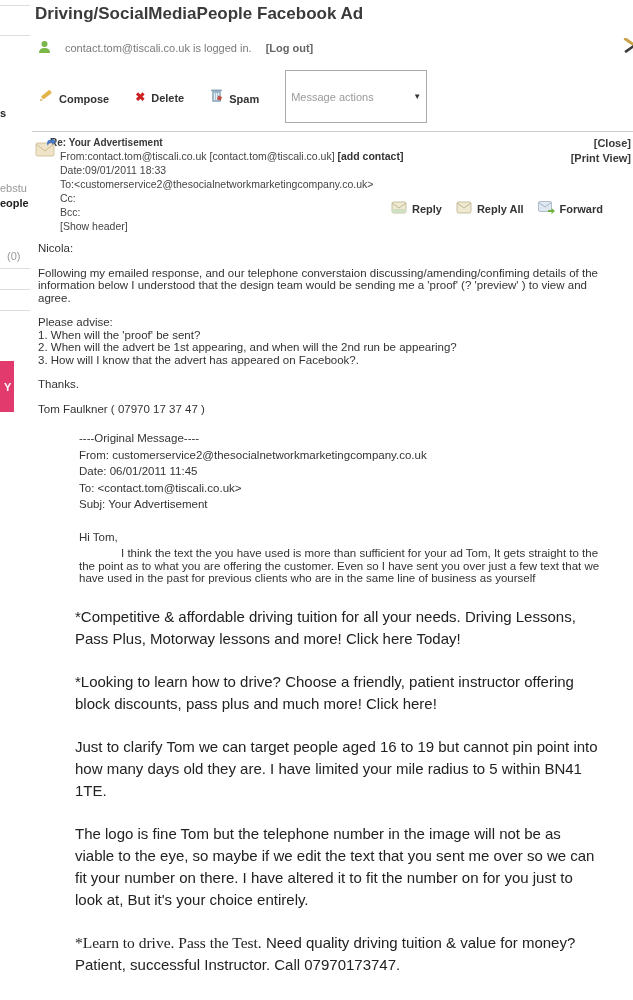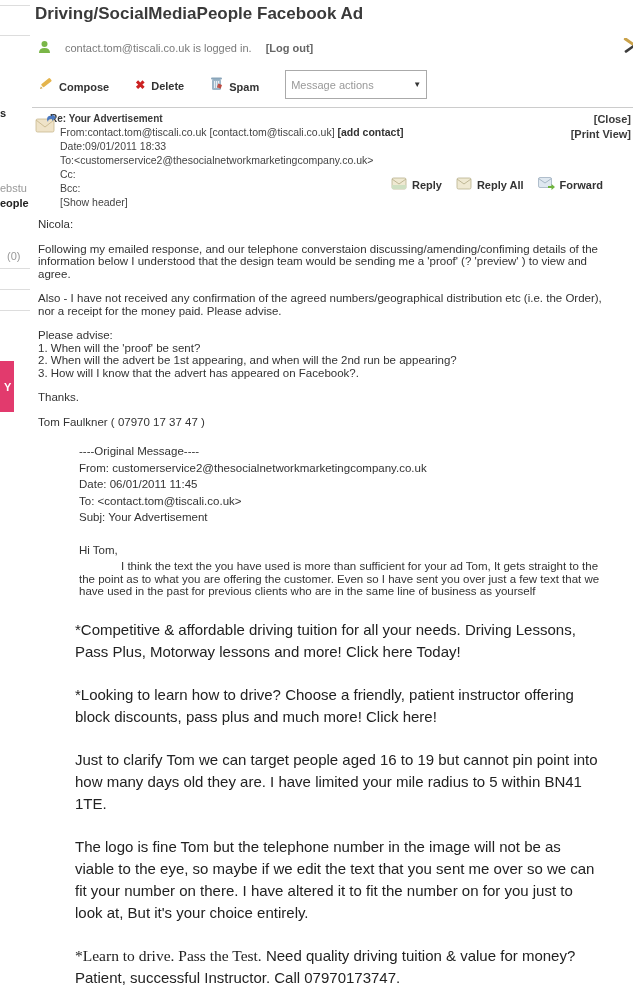--- a/index.html
+++ b/index.html
@@ -17,21 +17,21 @@
   .main{position:absolute;left:32px;top:0;width:601px;}
   .page-title{margin:4px 0 0 3px;font-size:17px;font-weight:bold;color:#3a3a3a;}
   .login-row{margin:16px 0 0 6px;font-size:11px;color:#7a7a7a;display:flex;align-items:center;gap:14px;}
   .login-row b{color:#666;}
   .tools-icon{position:absolute;right:-6px;top:38px;width:20px;height:16px;}
 
   .toolbar{margin:14px 0 0 6px;display:flex;align-items:center;font-size:11px;font-weight:bold;color:#333;}
   .tb-item{display:flex;align-items:flex-end;gap:6px;margin-right:26px;cursor:pointer;}
   .x-icon{color:#c22;font-size:12px;font-weight:bold;}
   .dropdown{width:130px;height:19px;border:1px solid #aaa;background:#fff;display:flex;align-items:center;
-            justify-content:space-between;padding:4px 5px;font-weight:normal;color:#999;font-size:11px;}
+            justify-content:space-between;padding:16px 5px;font-weight:normal;color:#999;font-size:11px;}
   .dropdown .caret{color:#333;font-size:8px;}
 
   .main-hr{border:none;border-top:1px solid #ccc;margin:8px 0 0 0;}
 
   
   .msg-header{position:relative;margin-top:3px;min-height:86px;}
   .env-icon{position:absolute;left:3px;top:3px;}
   .subject{margin-left:18px;font-size:10px;font-weight:bold;color:#3a3a3a;padding-top:2px;}
   .meta{margin-left:28px;font-size:10.5px;color:#444;line-height:12px;margin-top:2px;}
   .meta b{color:#333;}
@@ -176,21 +176,20 @@
             </svg>
           </span>
           <span>Forward</span>
         </span>
       </div>
     </div>
 
     <div class="mail-body">
       <div class="para">Nicola:</div>
       <div class="para">Following my emailed response, and our telephone converstaion discussing/amending/confiming details of the information below I understood that the design team would be sending me a 'proof' (? 'preview' ) to view and agree.</div>
-      <div class="para">Also - I have not received any confirmation of the agreed numbers/geographical distribution etc (i.e. the Order), nor a receipt for the money paid. Please advise.</div>
       <div>
         <div class="line">Please advise:</div>
         <div class="line">1. When will the 'proof' be sent?</div>
         <div class="line">2. When will the advert be 1st appearing, and when will the 2nd run be appearing?</div>
         <div class="line">3. How will I know that the advert has appeared on Facebook?.</div>
       </div>
       <div class="para" style="margin-top:12px">Thanks.</div>
       <div class="para">Tom Faulkner ( 07970 17 37 47 )</div>
 
       <div class="quote">

